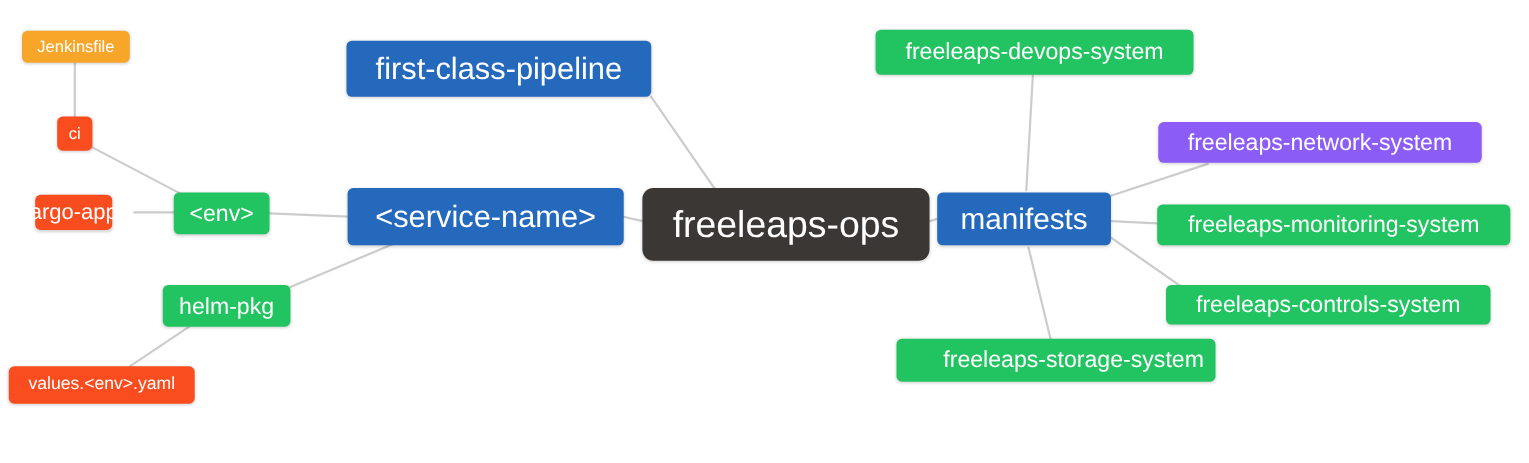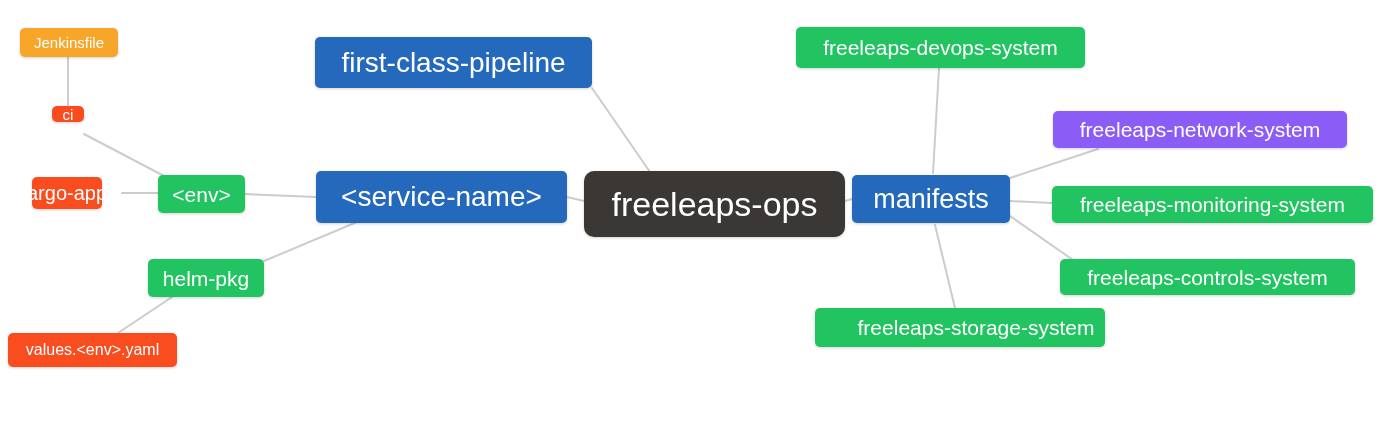--- a/index.html
+++ b/index.html
@@ -51,21 +51,21 @@
       <line x1="592" y1="88" x2="650" y2="172" stroke="#cccccc" stroke-width="2" stroke-linecap="round"></line>
       <line x1="845" y1="201" x2="852" y2="199" stroke="#cccccc" stroke-width="2" stroke-linecap="round"></line>
       <line x1="933" y1="173" x2="939" y2="68" stroke="#cccccc" stroke-width="2" stroke-linecap="round"></line>
       <line x1="1010" y1="178" x2="1098" y2="149" stroke="#cccccc" stroke-width="2" stroke-linecap="round"></line>
       <line x1="1010" y1="201" x2="1052" y2="203" stroke="#cccccc" stroke-width="2" stroke-linecap="round"></line>
       <line x1="1010" y1="216" x2="1073" y2="260" stroke="#cccccc" stroke-width="2" stroke-linecap="round"></line>
       <line x1="935" y1="225" x2="955" y2="308" stroke="#cccccc" stroke-width="2" stroke-linecap="round"></line>
     </svg>
   <div>
       <div class="node" style="left: 20px; top: 28px; width: 98px; height: 29px; font-size: 15px; background: rgb(247, 166, 42); color: rgb(255, 255, 255); text-align: right;">Jenkinsfile</div>
-      <div class="node" style="left: 52px; top: 106px; width: 32px; height: 16px; font-size: 15px; background: rgb(249, 76, 31); color: rgb(255, 255, 255);">ci</div>
+      <div class="node" style="left: 52px; top: 106px; width: 32px; height: 31px; font-size: 15px; background: rgb(249, 76, 31); color: rgb(255, 255, 255);">ci</div>
       <div class="node" style="left: 32px; top: 177px; width: 70px; height: 32px; font-size: 20px; background: rgb(249, 76, 31); color: rgb(255, 255, 255);">argo-app</div>
       <div class="node" style="left: 158px; top: 175px; width: 87px; height: 38px; font-size: 21px; background: rgb(34, 195, 97); color: rgb(255, 255, 255);">&lt;env&gt;</div>
       <div class="node" style="left: 148px; top: 259px; width: 116px; height: 38px; font-size: 21px; background: rgb(34, 195, 97); color: rgb(255, 255, 255);">helm-pkg</div>
       <div class="node" style="left: 8px; top: 333px; width: 169px; height: 34px; font-size: 16px; background: rgb(249, 76, 31); color: rgb(255, 255, 255);">values.&lt;env&gt;.yaml</div>
       <div class="node" style="left: 315px; top: 37px; width: 277px; height: 51px; font-size: 28px; background: rgb(37, 105, 189); color: rgb(255, 255, 255);">first-class-pipeline</div>
       <div class="node" style="left: 316px; top: 171px; width: 251px; height: 52px; font-size: 28px; background: rgb(37, 105, 189); color: rgb(255, 255, 255);">&lt;service-name&gt;</div>
       <div class="node" style="left: 584px; top: 171px; width: 261px; height: 66px; font-size: 34px; background: rgb(59, 55, 53); color: rgb(255, 255, 255); border-radius: 10px;">freeleaps-ops</div>
       <div class="node" style="left: 852px; top: 175px; width: 158px; height: 48px; font-size: 27px; background: rgb(37, 105, 189); color: rgb(255, 255, 255); text-align: center;">manifests</div>
       <div class="node" style="left: 796px; top: 27px; width: 289px; height: 41px; font-size: 21px; background: rgb(34, 195, 97); color: rgb(255, 255, 255);">freeleaps-devops-system</div>
       <div class="node" style="left: 1053px; top: 111px; width: 294px; height: 37px; font-size: 21px; background: #8b5cf6; color: rgb(255, 255, 255);">freeleaps-network-system</div>

